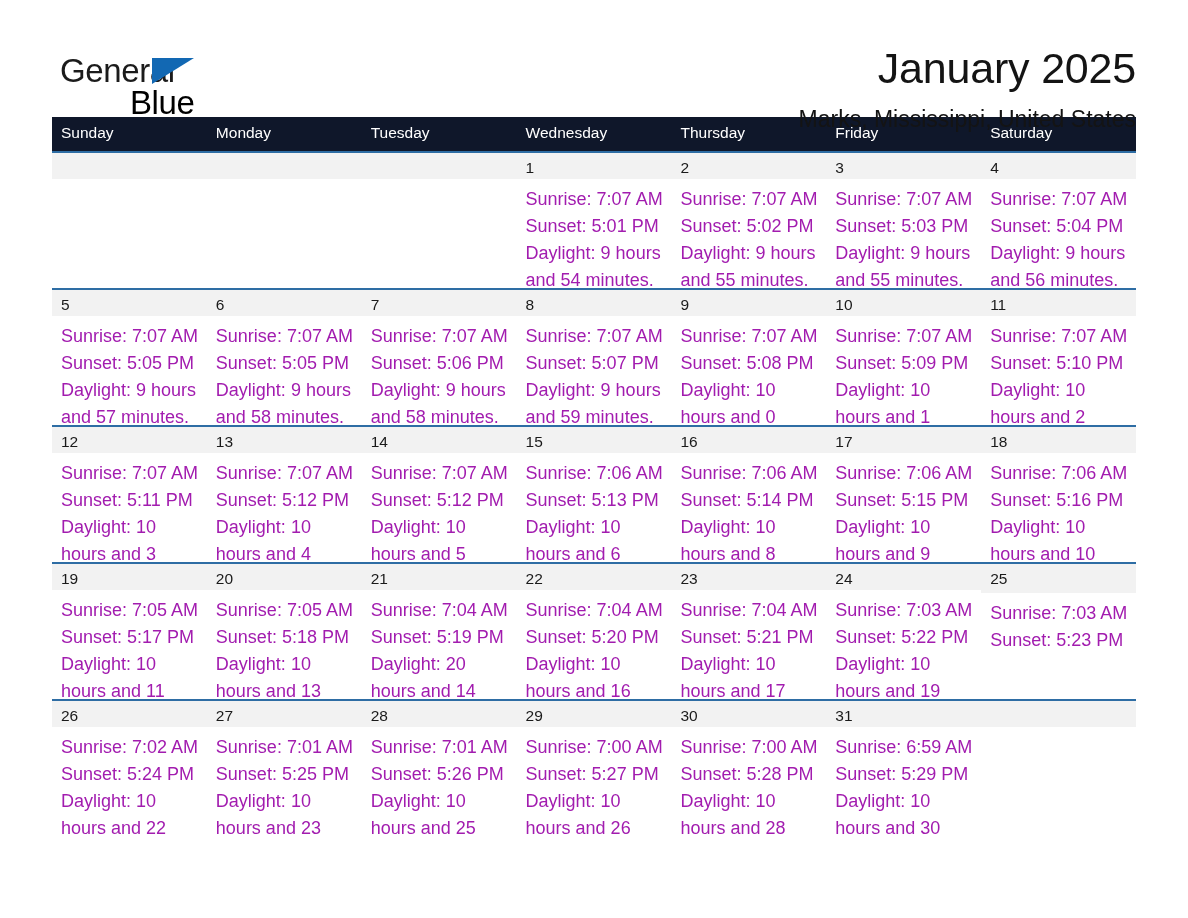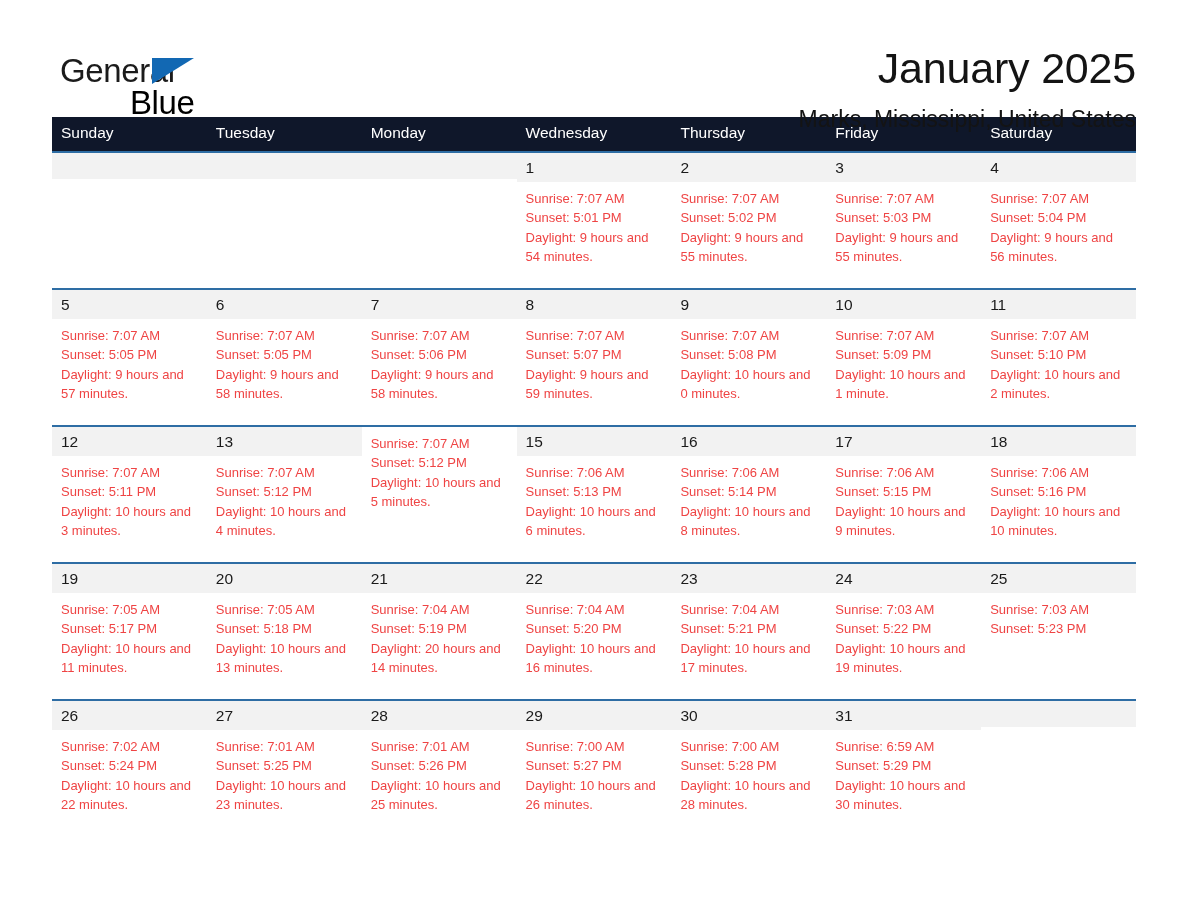--- a/index.html
+++ b/index.html
@@ -121,23 +121,23 @@
     padding: 5px 0 5px 9px;
     line-height: 1.25;
     min-height: 26px;
     box-sizing: border-box;
   }
   .day-cell.empty .day-num {
     background: #f2f2f2;
   }
   .day-info {
     padding: 7px 9px 0 9px;
-    font-size: 13px;
+    font-size: 18px;
     line-height: 1.50;
-    color: #ef4444;
+    color: #a21caf;
   }
   .day-info div {
     white-space: nowrap;
   }
   .day-info .daylight {
     white-space: normal;
   }
 </style>
 </head>
 <body>
@@ -156,22 +156,22 @@
       <h1 class="cal-title">January 2025</h1>
       <h2 class="cal-subtitle">Marks, Mississippi, United States</h2>
     </div>
 
   </div>
 
   <div class="calendar">
 
     <div class="weekday-row">
       <div class="weekday">Sunday</div>
+      <div class="weekday">Monday</div>
       <div class="weekday">Tuesday</div>
-      <div class="weekday">Monday</div>
       <div class="weekday">Wednesday</div>
       <div class="weekday">Thursday</div>
       <div class="weekday">Friday</div>
       <div class="weekday">Saturday</div>
     </div>
 
     <div class="week-row">
       <div class="day-cell empty">
         <div class="day-num"></div>
         <div class="day-info">
@@ -300,20 +300,21 @@
       </div>
       <div class="day-cell">
         <div class="day-num">13</div>
         <div class="day-info">
           <div>Sunrise: 7:07 AM</div>
           <div>Sunset: 5:12 PM</div>
           <div class="daylight">Daylight: 10 hours and 4 minutes.</div>
         </div>
       </div>
       <div class="day-cell">
+        <div class="day-num">14</div>
         <div class="day-info">
           <div>Sunrise: 7:07 AM</div>
           <div>Sunset: 5:12 PM</div>
           <div class="daylight">Daylight: 10 hours and 5 minutes.</div>
         </div>
       </div>
       <div class="day-cell">
         <div class="day-num">15</div>
         <div class="day-info">
           <div>Sunrise: 7:06 AM</div>

